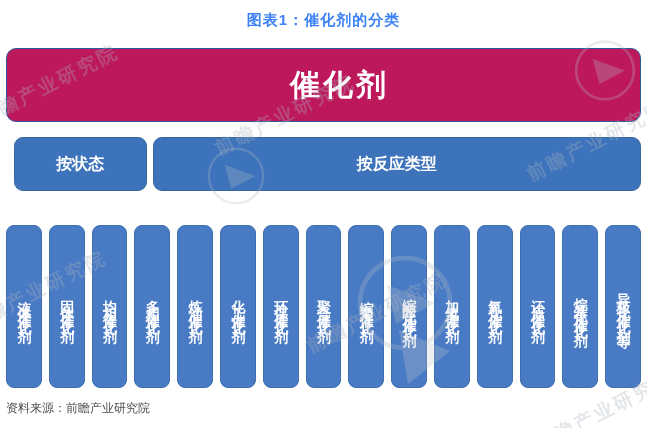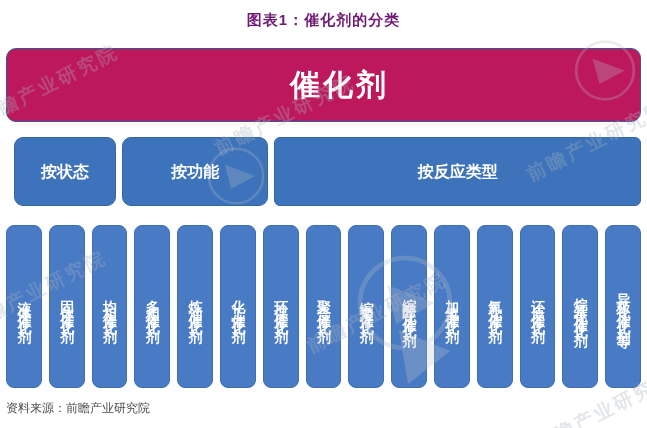--- a/index.html
+++ b/index.html
@@ -5,48 +5,48 @@
   html, body { margin:0; padding:0; }
   body {
     width:647px; height:428px;
     background:#ffffff;
     font-family:"Liberation Sans", sans-serif;
     position:relative; overflow:hidden;
   }
   .title {
     position:absolute; top:11px; left:0; right:0;
     text-align:center;
-    font-size:15px; font-weight:bold; color:#701a75;
+    font-size:15px; font-weight:bold; color:#3b82f6;
     letter-spacing:1px;
   }
   .root-box {
     position:absolute; left:6px; right:6px; top:48px; height:74px;
     background:#be185d; border:1px solid #2B5C9C; border-radius:10px;
     display:flex; align-items:center; justify-content:center;
     color:#ffffff; font-size:30px; font-weight:bold;
     font-family:"Liberation Serif", serif;
     letter-spacing:3px;
     box-sizing:border-box;
     padding-left:32px;
   }
   .row2 {
-    position:absolute; left:6px; right:6px; top:137px; height:69px;
+    position:absolute; left:6px; right:6px; top:137px; height:54px;
     display:flex; gap:6px;margin-left:8px;
   }
   .cat-box {
     background:#3D73BB; border:1px solid #35689F; border-radius:9px;
     display:flex; align-items:center; justify-content:center;
     text-align:center;
     color:#ffffff; font-size:16px; font-weight:bold;
     font-family:"Liberation Serif", serif;
     line-height:1.45; padding:0 6px; box-sizing:border-box;
   }
   .span-2 { flex:2 2 0; }
   .span-3 { flex:3 3 0; }
-  .span-8 { flex:8 8 0;border-radius:6px; }
+  .span-8 { flex:8 8 0; }
   .row3 {
     position:absolute; left:6px; right:6px; top:225px; height:163px;
     display:flex; gap:7px;
   }
   .leaf {
     flex:1 1 0;
     background:#497BC5; border:1px solid #3D6FB2; border-radius:8px;
     display:flex; align-items:center; justify-content:center;
     box-sizing:border-box;
   }
@@ -74,21 +74,20 @@
 <body>
 
 <div class="title">图表1：催化剂的分类</div>
 
 <div class="root-box">
   <span>催化剂</span>
 </div>
 
 <div class="row2">
   <div class="cat-box span-2">按状态</div>
-  <div class="cat-box span-3">按功能</div>
   <div class="cat-box span-8">按反应类型</div>
 </div>
 
 <div class="row3">
   <div class="leaf">
       <span>液体催化剂</span>
     </div>
   <div class="leaf">
       <span>固体催化剂</span>
     </div>

